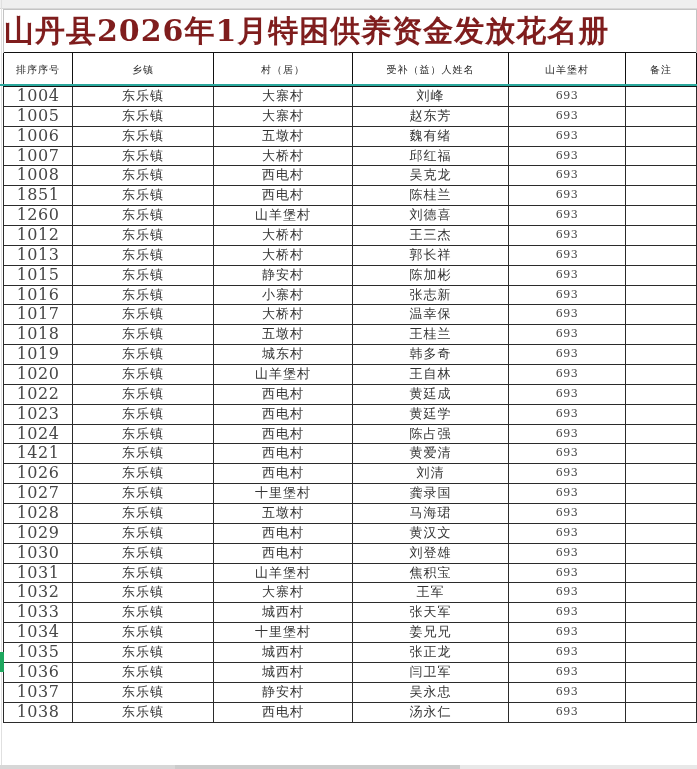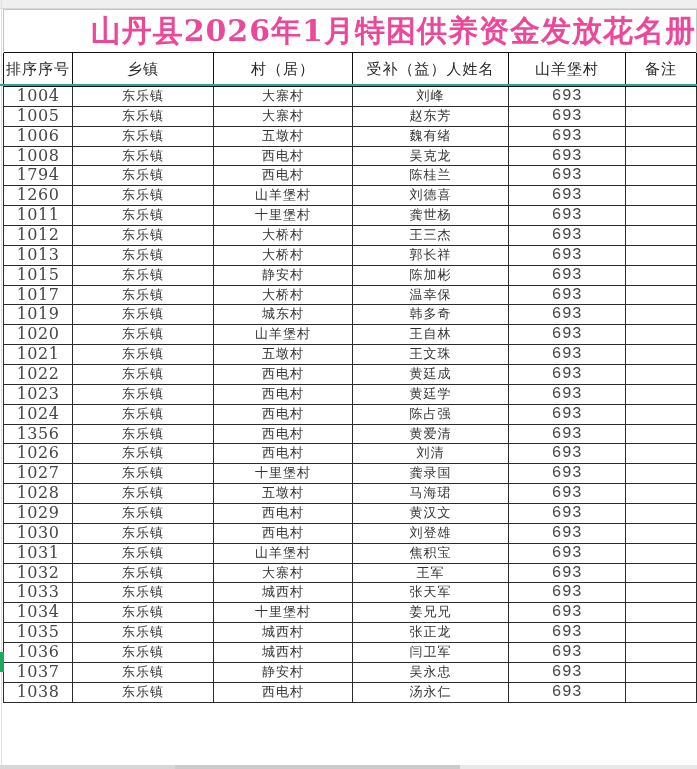--- a/index.html
+++ b/index.html
@@ -31,47 +31,47 @@
     table-layout: fixed;
     width: 693px;
   }
   td, th { padding: 0; overflow: hidden; white-space: nowrap; }
   .title-cell {
     height: 42px;
     border-top: 1px solid #c4c4c4;
     border-left: 1px solid #c4c4c4;
     border-right: 1px solid #c4c4c4;
     border-bottom: none;
-    text-align: right;
+    text-align: left;
     font-size: 30px;
     font-weight: 900;
-    color: #ec4899;
+    color: #7f1d1d;
     letter-spacing: 1px;
   }
   thead th {
     height: 33px;
     border: 1.4px solid #111111;
-    font-size: 15px;
+    font-size: 10px;
     font-weight: 500;
     color: #262626;
     text-align: center;
     letter-spacing: 1px;
   }
   tbody tr { height: 18.86px; }
   tbody td {
     border: 1px solid #2b2b2b;
     text-align: center;
     line-height: 18.86px;
   }
   td.num {
     font-size: 16px;
     color: #474747;
     letter-spacing: 0.5px;
   }
-  td.amt { font-size: 16px; font-family: Liberation Mono, monospace; }
+  td.amt { font-size: 11px; }
   td.zh {
     font-size: 13px;
     color: #343434;
     letter-spacing: 1px;
   }
   .teal-line {
     position: absolute; left: 0; top: 84px;
     width: 697px; height: 2px;
     z-index: 5;
   }
@@ -134,52 +134,52 @@
         </tr>
         <tr>
           <td class="num">1006</td>
           <td class="zh">东乐镇</td>
           <td class="zh">五墩村</td>
           <td class="zh">魏有绪</td>
           <td class="num amt">693</td>
           <td class="zh"></td>
         </tr>
         <tr>
+          <td class="num">1007</td>
+          <td class="zh">东乐镇</td>
+          <td class="zh">大桥村</td>
+          <td class="zh">邱红福</td>
+          <td class="num amt">693</td>
+          <td class="zh"></td>
+        </tr>
+        <tr>
           <td class="num">1008</td>
           <td class="zh">东乐镇</td>
           <td class="zh">西电村</td>
           <td class="zh">吴克龙</td>
           <td class="num amt">693</td>
           <td class="zh"></td>
         </tr>
         <tr>
-          <td class="num">1794</td>
+          <td class="num">1851</td>
           <td class="zh">东乐镇</td>
           <td class="zh">西电村</td>
           <td class="zh">陈桂兰</td>
           <td class="num amt">693</td>
           <td class="zh"></td>
         </tr>
         <tr>
           <td class="num">1260</td>
           <td class="zh">东乐镇</td>
           <td class="zh">山羊堡村</td>
           <td class="zh">刘德喜</td>
           <td class="num amt">693</td>
           <td class="zh"></td>
         </tr>
         <tr>
-          <td class="num">1011</td>
-          <td class="zh">东乐镇</td>
-          <td class="zh">十里堡村</td>
-          <td class="zh">龚世杨</td>
-          <td class="num amt">693</td>
-          <td class="zh"></td>
-        </tr>
-        <tr>
           <td class="num">1012</td>
           <td class="zh">东乐镇</td>
           <td class="zh">大桥村</td>
           <td class="zh">王三杰</td>
           <td class="num amt">693</td>
           <td class="zh"></td>
         </tr>
         <tr>
           <td class="num">1013</td>
           <td class="zh">东乐镇</td>
@@ -190,52 +190,60 @@
         </tr>
         <tr>
           <td class="num">1015</td>
           <td class="zh">东乐镇</td>
           <td class="zh">静安村</td>
           <td class="zh">陈加彬</td>
           <td class="num amt">693</td>
           <td class="zh"></td>
         </tr>
         <tr>
+          <td class="num">1016</td>
+          <td class="zh">东乐镇</td>
+          <td class="zh">小寨村</td>
+          <td class="zh">张志新</td>
+          <td class="num amt">693</td>
+          <td class="zh"></td>
+        </tr>
+        <tr>
           <td class="num">1017</td>
           <td class="zh">东乐镇</td>
           <td class="zh">大桥村</td>
           <td class="zh">温幸保</td>
           <td class="num amt">693</td>
           <td class="zh"></td>
         </tr>
         <tr>
+          <td class="num">1018</td>
+          <td class="zh">东乐镇</td>
+          <td class="zh">五墩村</td>
+          <td class="zh">王桂兰</td>
+          <td class="num amt">693</td>
+          <td class="zh"></td>
+        </tr>
+        <tr>
           <td class="num">1019</td>
           <td class="zh">东乐镇</td>
           <td class="zh">城东村</td>
           <td class="zh">韩多奇</td>
           <td class="num amt">693</td>
           <td class="zh"></td>
         </tr>
         <tr>
           <td class="num">1020</td>
           <td class="zh">东乐镇</td>
           <td class="zh">山羊堡村</td>
           <td class="zh">王自林</td>
           <td class="num amt">693</td>
           <td class="zh"></td>
         </tr>
         <tr>
-          <td class="num">1021</td>
-          <td class="zh">东乐镇</td>
-          <td class="zh">五墩村</td>
-          <td class="zh">王文珠</td>
-          <td class="num amt">693</td>
-          <td class="zh"></td>
-        </tr>
-        <tr>
           <td class="num">1022</td>
           <td class="zh">东乐镇</td>
           <td class="zh">西电村</td>
           <td class="zh">黄廷成</td>
           <td class="num amt">693</td>
           <td class="zh"></td>
         </tr>
         <tr>
           <td class="num">1023</td>
           <td class="zh">东乐镇</td>
@@ -246,21 +254,21 @@
         </tr>
         <tr>
           <td class="num">1024</td>
           <td class="zh">东乐镇</td>
           <td class="zh">西电村</td>
           <td class="zh">陈占强</td>
           <td class="num amt">693</td>
           <td class="zh"></td>
         </tr>
         <tr>
-          <td class="num">1356</td>
+          <td class="num">1421</td>
           <td class="zh">东乐镇</td>
           <td class="zh">西电村</td>
           <td class="zh">黄爱清</td>
           <td class="num amt">693</td>
           <td class="zh"></td>
         </tr>
         <tr>
           <td class="num">1026</td>
           <td class="zh">东乐镇</td>
           <td class="zh">西电村</td>

